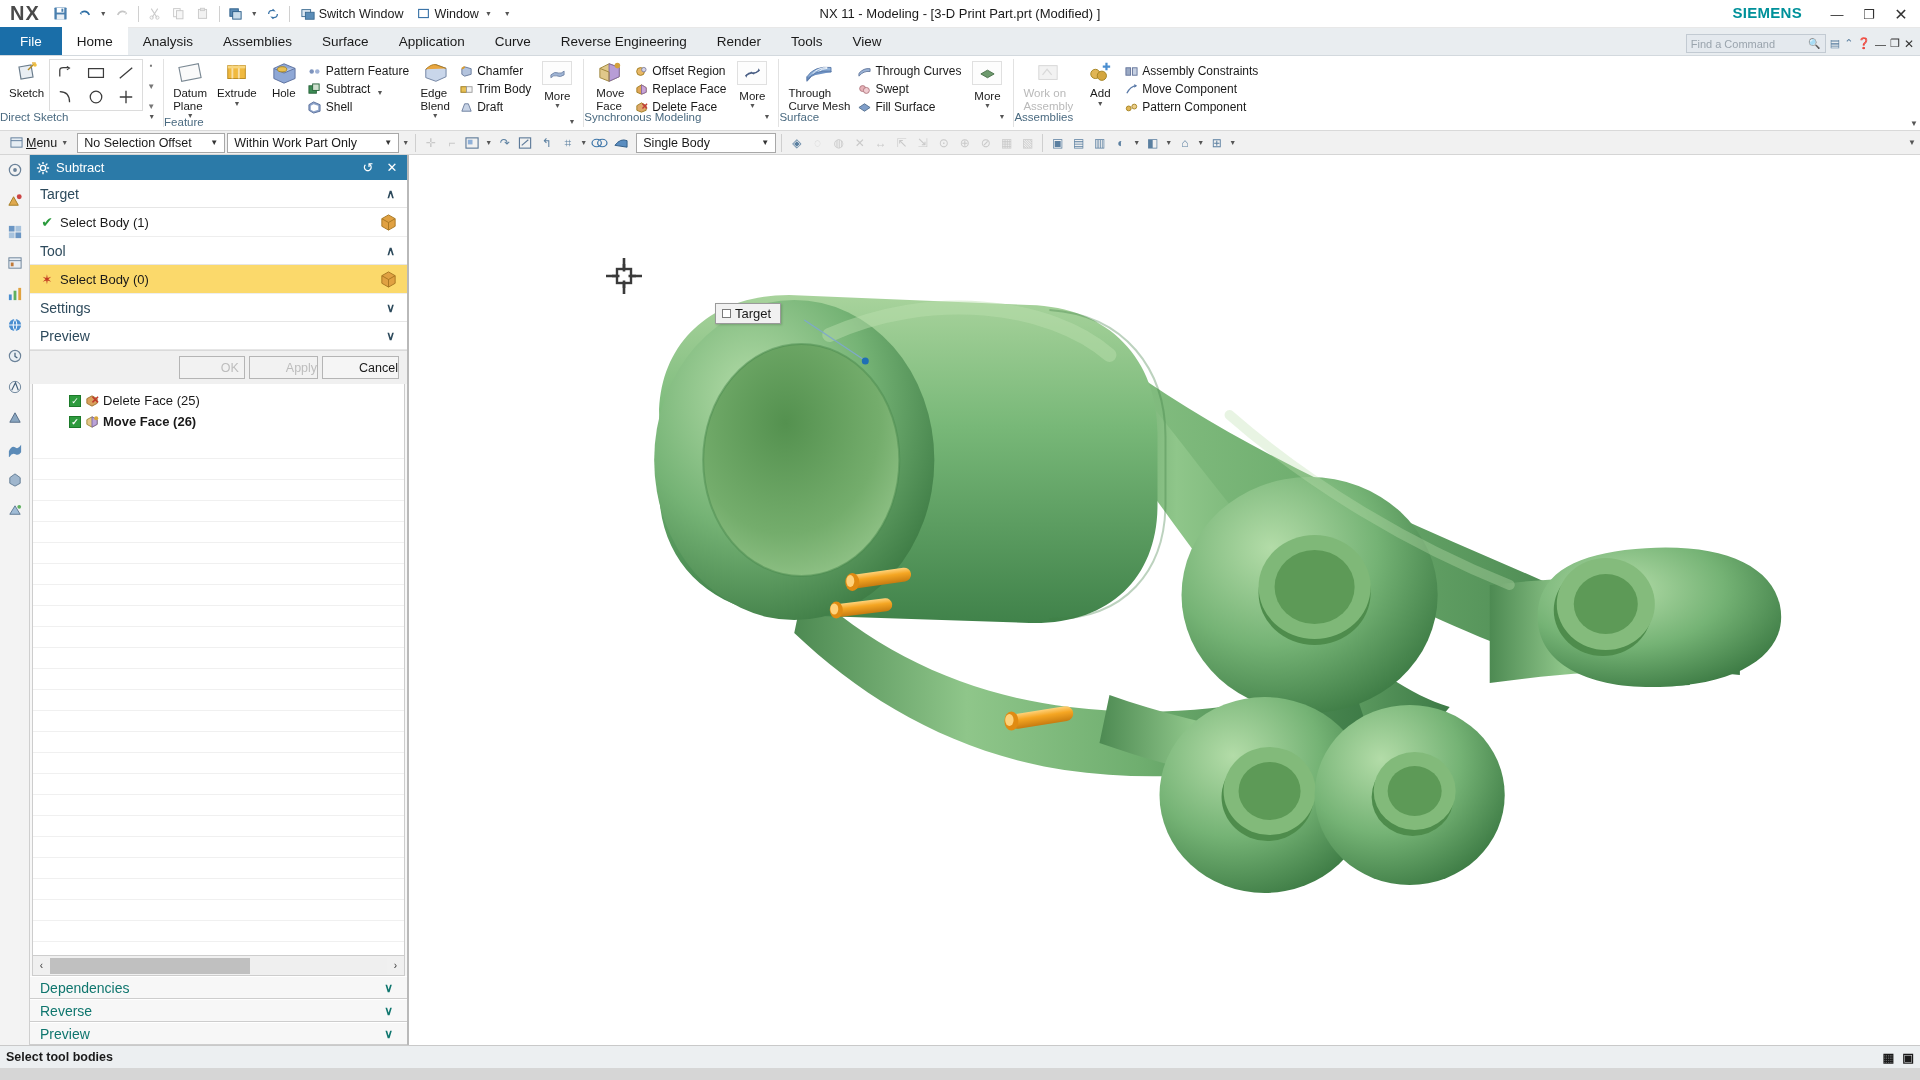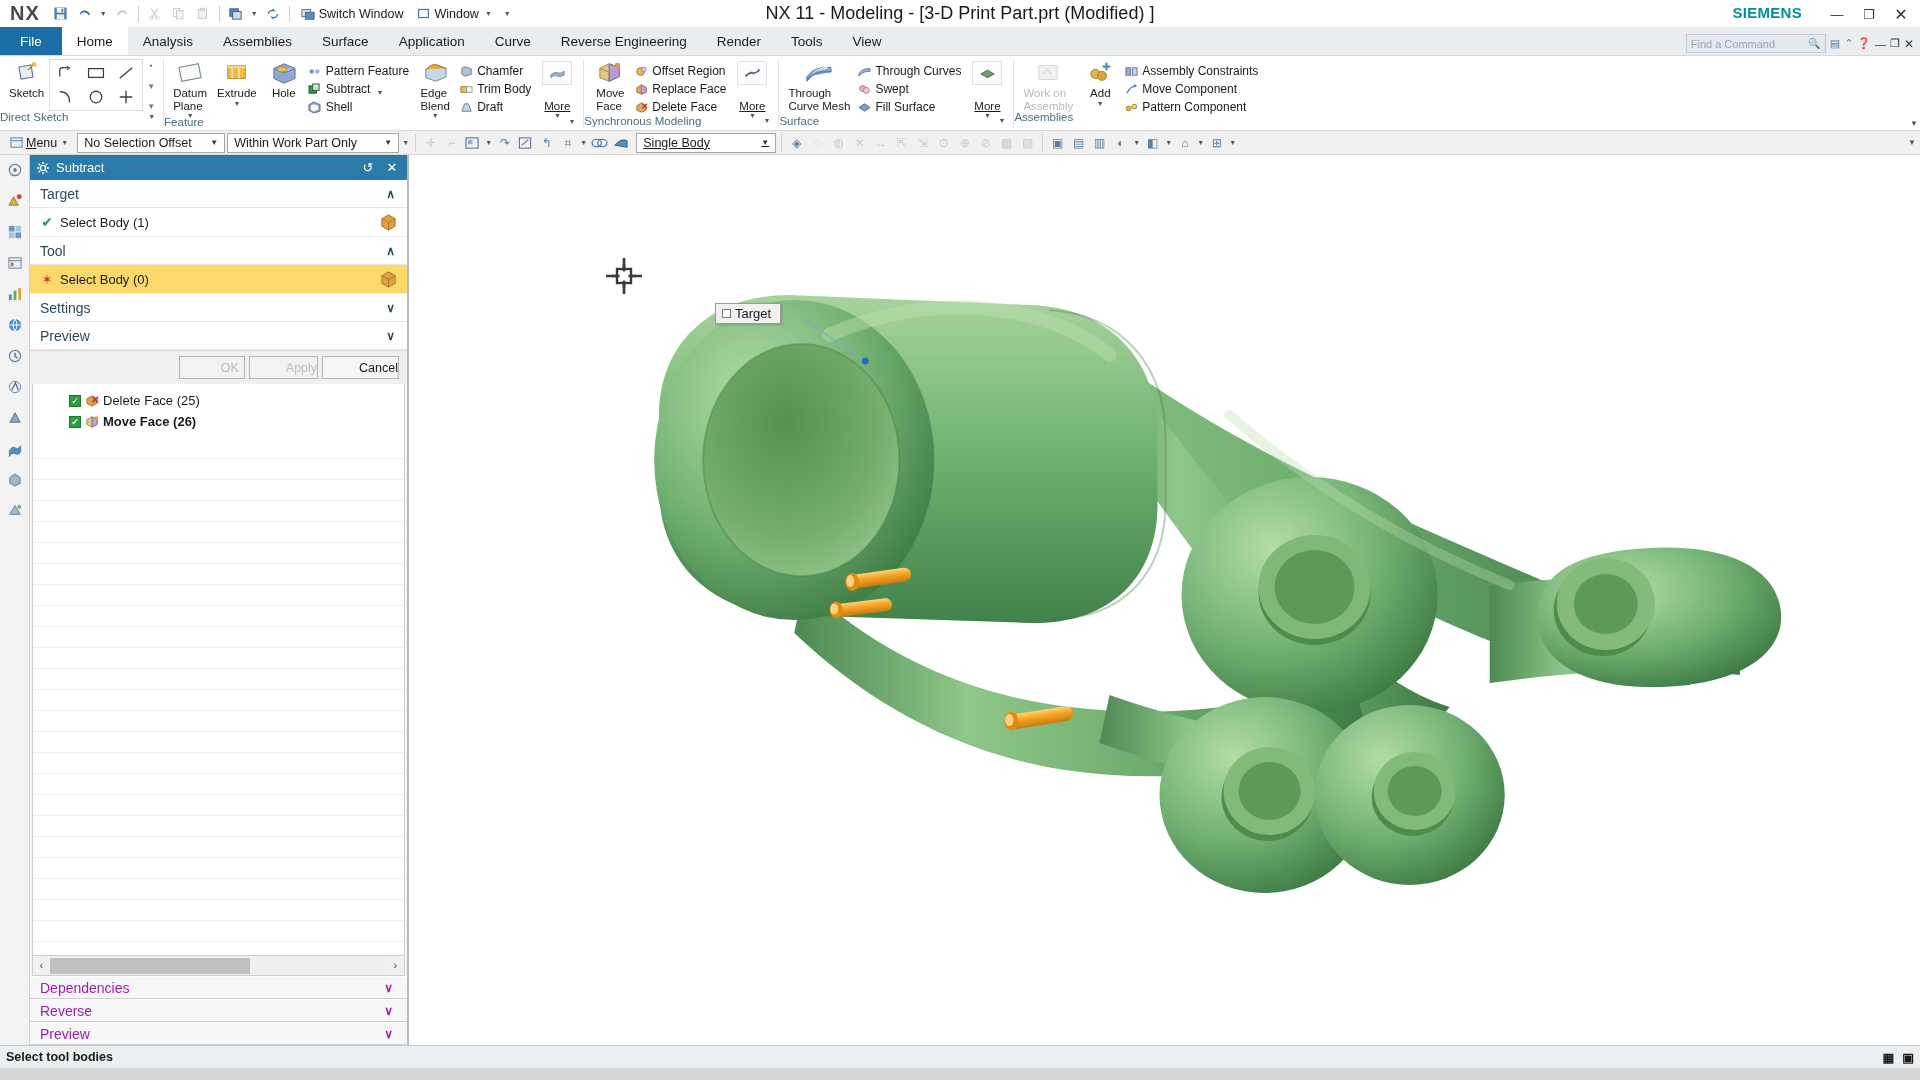--- a/index.html
+++ b/index.html
@@ -27,21 +27,21 @@
   }
   .qat-btn.disabled{ color:#c3c3c3; }
   .qat-sep{ width:1px; height:16px; background:#d0d0d0; margin:0 3px; }
   .qat-tri{ font-size:7px; color:#555; padding:0 2px; }
   .qat-text{
     display:flex; align-items:center; gap:4px; font-size:12.5px; color:#1a1a1a;
     padding:0 6px; height:100%;
   }
   .win-title{
     position:absolute; left:0; right:0; text-align:center;
-    font-size:18px; color:#1a1a1a; pointer-events:none;
+    font-size:13px; color:#1a1a1a; pointer-events:none;
   }
   .siemens{
     position:absolute; right:118px; top:4px;
     font-size:15px; font-weight:bold; color:#00919a; letter-spacing:.3px;
   }
   .wincontrols{ position:absolute; right:4px; top:0; height:28px; display:flex; align-items:center; gap:2px;}
   .wc{ width:30px; height:24px; display:flex; align-items:center; justify-content:center;
        font-size:13px; color:#333; }
   .wc.close{ color:#333; font-size:16px; }
 
@@ -97,21 +97,21 @@
     height:52px; padding:2px 4px 0 4px; }
   .vstack-tri span{ font-size:8px; color:#777; }
 
   .morebox{
     display:flex; flex-direction:column; align-items:center; width:44px; padding-top:2px;
   }
   .morebox .mb-ic{
     width:30px; height:24px; border:1px solid #e0e0e0; background:#fdfdfd;
     display:flex; align-items:center; justify-content:center;
   }
-  .morebox .mb-tx{ font-size:11.5px; color:#1a1a1a; margin-top:15px;text-decoration:underline; }
+  .morebox .mb-tx{ font-size:11.5px; color:#1a1a1a; margin-top:5px; }
   .morebox .mb-tri{ font-size:7px; color:#555; }
 
   .ribbon-collapse{ position:absolute; right:2px; bottom:2px; font-size:8px; color:#555; }
 
   
   .selbar{
     height:24px; background:#f1f1f1; display:flex; align-items:center; flex:0 0 24px;
     border-bottom:1px solid #d5d5d5; padding-left:4px; gap:2px; position:relative;
   }
   .menu-btn{ display:flex; align-items:center; gap:3px; font-size:12.5px; padding:0 6px; height:20px;}
@@ -202,21 +202,21 @@
     height:20px; background:#f0f0f0; display:flex; align-items:center; margin:0 2px;
     border:1px solid #cdcdcd; border-top:none;
   }
   .hs-arrow{ width:17px; height:18px; display:flex; align-items:center; justify-content:center;
     font-size:10px; color:#333; background:#f0f0f0; }
   .hs-track{ flex:1; height:16px; background:#efefef; position:relative; }
   .hs-thumb{ position:absolute; left:0; top:0; height:16px; width:200px; background:#c0c0c0; }
 
   .panel-sec{
     height:23px; display:flex; align-items:center; justify-content:space-between;
-    padding:0 14px 0 10px; font-size:14px; color:#a21caf; background:#f7f7f7;
+    padding:0 14px 0 10px; font-size:14px; color:#0f766e; background:#f7f7f7;
     border-bottom:1px solid #cdcdcd; border-top:1px solid #fff;
   }
   .panel-sec .chev{ font-size:12px; font-weight:bold; }
 
   
   .graphics{
     flex:1; background:#ffffff; position:relative; overflow:hidden;
     border-left:1px solid #b9b9b9;
   }
   .cursor-marker{ position:absolute; pointer-events:none; }
@@ -758,21 +758,21 @@
         <svg width="17" height="14" viewBox="0 0 18 15">
           <ellipse cx="6" cy="7.5" rx="5" ry="4" fill="none" stroke="#3b74a8" stroke-width="1.3"></ellipse>
           <ellipse cx="12" cy="7.5" rx="5" ry="4" fill="none" stroke="#3b74a8" stroke-width="1.3"></ellipse>
         </svg>
       </span>
     <span class="sb-ic">
         <svg width="16" height="14" viewBox="0 0 17 15">
           <path d="M2 10 q6 -8 13 -5 L15 12 Z" fill="#5a8dc0" stroke="#2f5b85"></path>
         </svg>
       </span>
-    <div class="combo" style="width:140px; margin-left:4px;text-decoration:underline;">
+    <div class="combo" style="width:140px; margin-left:4px;">
       <span class="cv">Single Body</span>
       <span class="carrow">▼</span>
     </div>
     <div class="selbar-sep"></div>
     <span class="sb-ic">◈</span>
     <span class="sb-ic dis">◌</span>
     <span class="sb-ic dis">◍</span>
     <span class="sb-ic dis">✕</span>
     <span class="sb-ic dis">↔</span>
     <span class="sb-ic dis">⇱</span>

